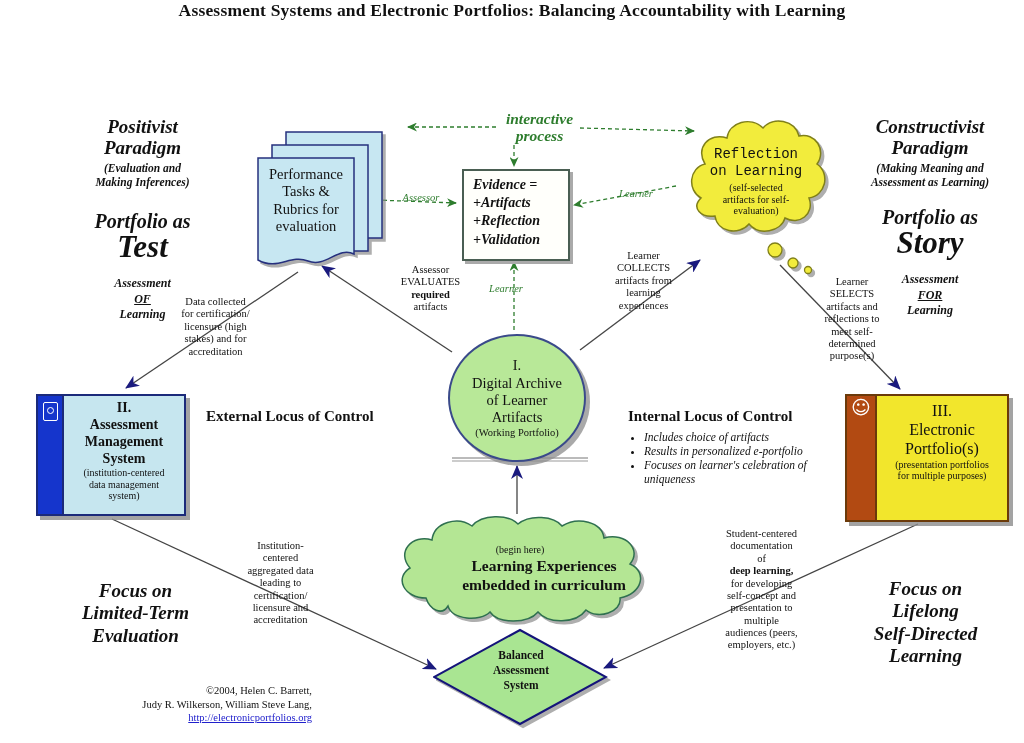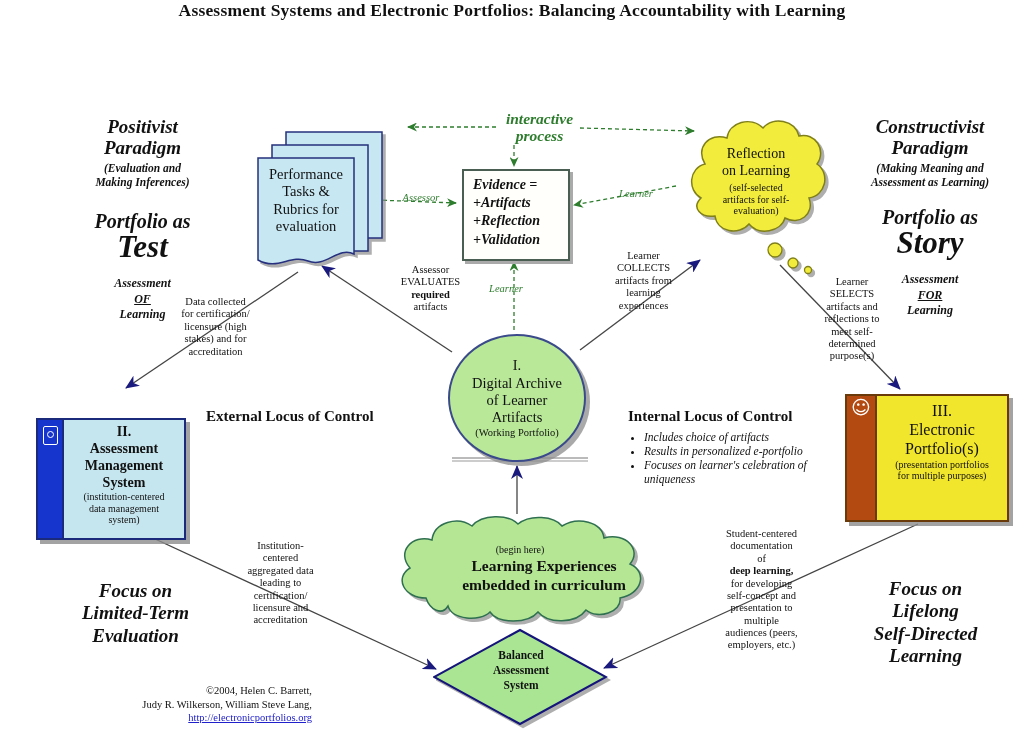--- a/index.html
+++ b/index.html
@@ -25,21 +25,21 @@
   .ip{font-size:15.5px;font-weight:bold;font-style:italic;color:#2e7d2e;line-height:1.12;}
   .locus-title{font-size:15px;font-weight:bold;}
   .bullets{margin:0;padding:0 0 0 16px;}
   .bullets li{font-size:11.5px;font-style:italic;line-height:1.22;margin:0;}
   .evidence-box{background:#fffffb;border:2px solid #4a5e52;box-shadow:3px 3px 0 #aaa;
                 padding:5px 4px 4px 9px;}
   .evidence-text{font-size:14px;font-weight:bold;font-style:italic;line-height:1.3;}
   .circle{background:#b8e898;border:2px solid #3a4a8a;border-radius:50%;
           box-shadow:4px 4px 0 rgba(140,140,140,.75);
           display:flex;flex-direction:column;align-items:center;justify-content:center;}
-  .boxframe{display:flex;border:2px solid #1b2a7a;box-shadow:4px 4px 0 rgba(140,140,140,.8);margin-top:24px;}
+  .boxframe{display:flex;border:2px solid #1b2a7a;box-shadow:4px 4px 0 rgba(140,140,140,.8);}
   .boxframe .strip{width:24px;background:#1535cc;}
   .boxframe .main{flex:1;background:#c6e6ef;border-left:2px solid #1b2a7a;padding-top:3px;}
   .boxframe3{display:flex;border:2px solid #6b3a0a;box-shadow:4px 4px 0 rgba(140,140,140,.8);}
   .boxframe3 .strip{width:28px;background:#b24a12;}
   .boxframe3 .main{flex:1;background:#f2e62c;border-left:2px solid #6b3a0a;padding-top:5px;}
   .box2-title{font-size:14px;font-weight:bold;line-height:1.22;}
   .box3-title{font-size:16px;line-height:1.2;}
   .dbicon{width:13px;height:17px;border:1.5px solid #fff;border-radius:2px;margin:6px auto 0;position:relative;}
   .dbicon::after{content:'';position:absolute;left:3px;top:4px;width:5px;height:5px;border:1.5px solid #fff;border-radius:50%;}
   .smiley{display:block;color:#fff;font-family:"DejaVu Sans",sans-serif;font-size:19px;text-align:center;margin-top:2px;line-height:1;}
@@ -126,21 +126,21 @@
 +Reflection
 +Validation</div>
   </div>
 
   <svg class="abs shadowed" style="left:683px;top:116px;" width="150" height="160" viewBox="0 0 150 160">
     <path d="M18,82 C4,74 6,52 22,48 C12,32 26,16 44,22 C46,6 68,0 80,12 C90,0 112,4 116,20 C132,16 144,34 134,48 C148,58 142,80 126,82 C132,98 116,110 102,102 C98,116 76,120 66,108 C56,120 34,116 32,100 C18,102 8,92 18,82 Z" fill="#f2ec3c" stroke="#80801a" stroke-width="1.5"></path>
     <circle cx="92" cy="134" r="7" fill="#f2ec3c" stroke="#80801a" stroke-width="1.3"></circle>
     <circle cx="110" cy="147" r="5" fill="#f2ec3c" stroke="#80801a" stroke-width="1.3"></circle>
     <circle cx="125" cy="154" r="3.5" fill="#f2ec3c" stroke="#80801a" stroke-width="1.3"></circle>
   </svg>
-  <div class="abs node-text c pre" style="left:700px;top:146px;width:112px;font-size:14px;">Reflection
+  <div class="abs node-text c pre" style="left:700px;top:146px;width:112px;font-size:14px;font-family:Liberation Mono, monospace;">Reflection
 on Learning</div>
   <div class="abs node-sub c pre" style="left:700px;top:182px;width:112px;">(self-selected
 artifacts for self-
 evaluation)</div>
 
   <div class="abs green-label c" style="left:390px;top:192px;width:62px;">Assessor</div>
   <div class="abs green-label c" style="left:606px;top:188px;width:60px;">Learner</div>
   <div class="abs green-label c" style="left:478px;top:283px;width:56px;">Learner</div>
 
   <div class="abs circle" style="left:448px;top:334px;width:134px;height:124px;">

